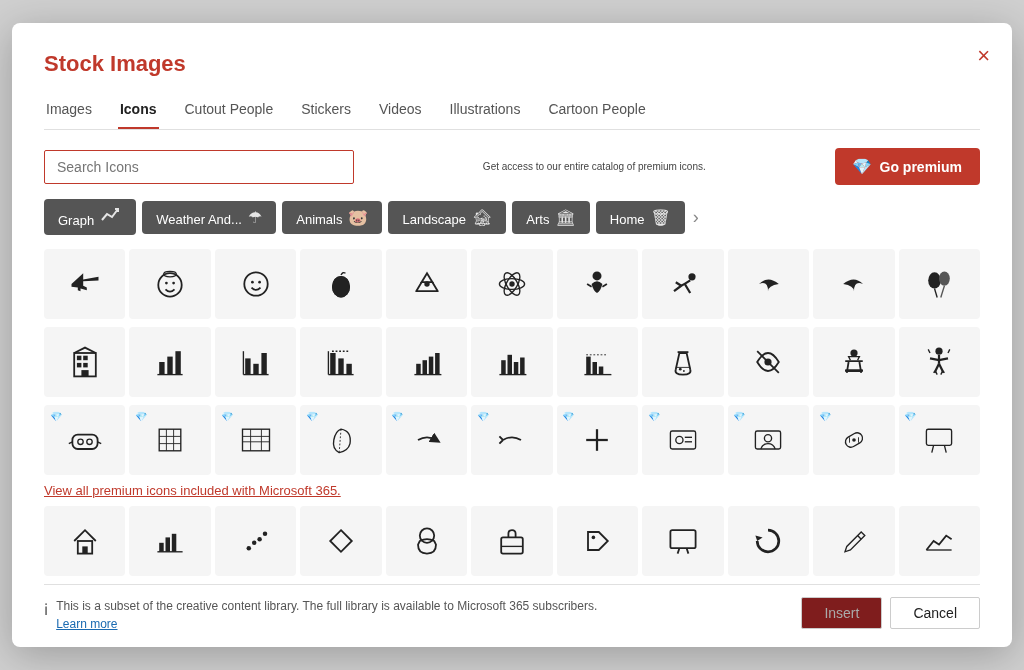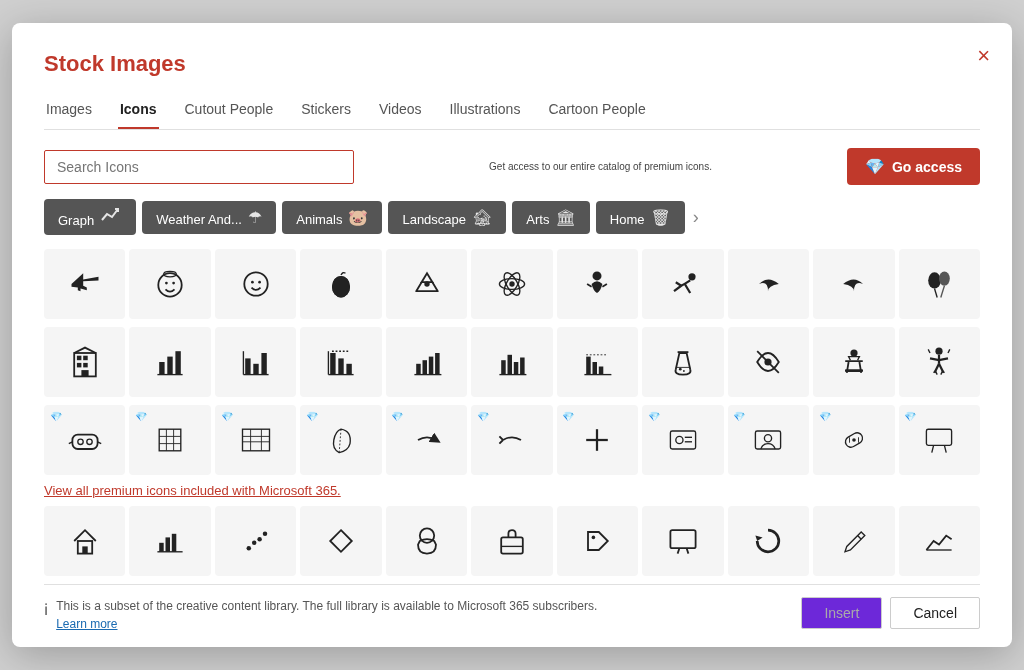--- a/index.html
+++ b/index.html
@@ -207,21 +207,21 @@
       color: #1a6ab1;
       text-decoration: underline;
       cursor: pointer;
     }
     .footer-buttons {
       display: flex;
       gap: 8px;
       align-items: center;
     }
     .insert-btn {
-      background: #6d28d9;
+      background: #7f1d1d;
       border: 1px solid #ccc;
       border-radius: 2px;
       padding: 7px 22px;
       font-size: 14px;
       color: #aaa;
       cursor: not-allowed;
     }
     .cancel-btn {
       background: #fff;
       border: 1px solid #ccc;
@@ -251,21 +251,21 @@
     <div class="tab">Videos</div>
     <div class="tab">Illustrations</div>
     <div class="tab">Cartoon People</div>
   </div>
 
   <div class="search-row">
     <input class="search-input" type="text" placeholder="Search Icons" style="">
     <span class="premium-text">Get access to our entire catalog of premium icons.</span>
     <button class="go-premium-btn">
       <span class="gem">💎</span>
-      <span>Go access</span>
+      <span>Go premium</span>
     </button>
   </div>
 
   <div class="category-row">
     <button class="category-btn">
       <span>Graph</span>
       <span class="cat-icon">
         <svg width="22" height="18" viewBox="0 0 22 18" fill="none">
             <polyline points="2,14 7,8 12,11 18,3" stroke="white" stroke-width="2" fill="none"></polyline>
             <polyline points="15,3 18,3 18,6" stroke="white" stroke-width="2" fill="none"></polyline>

